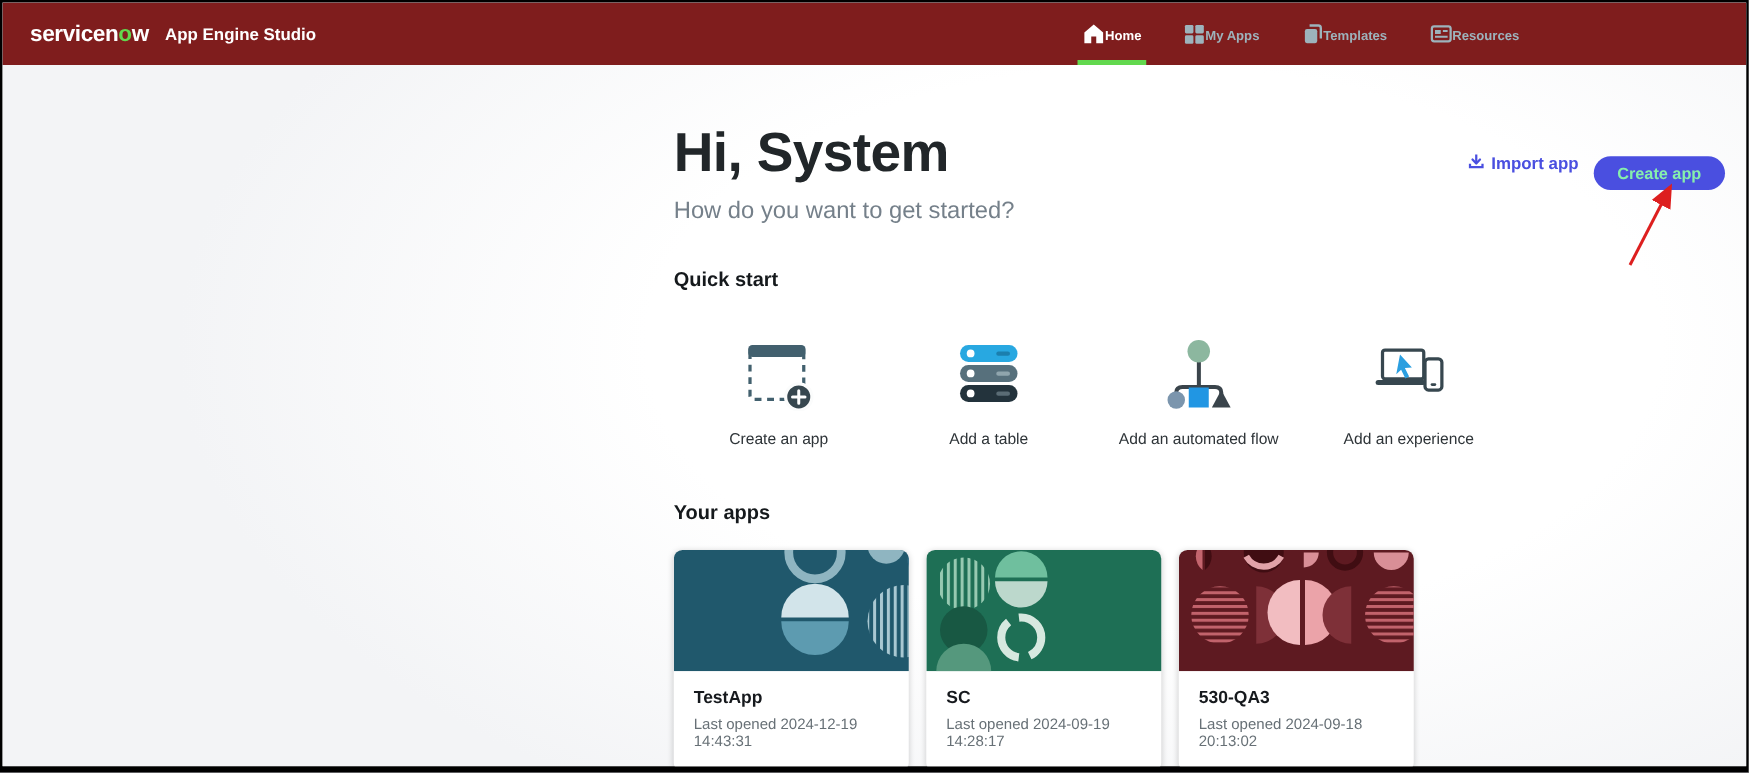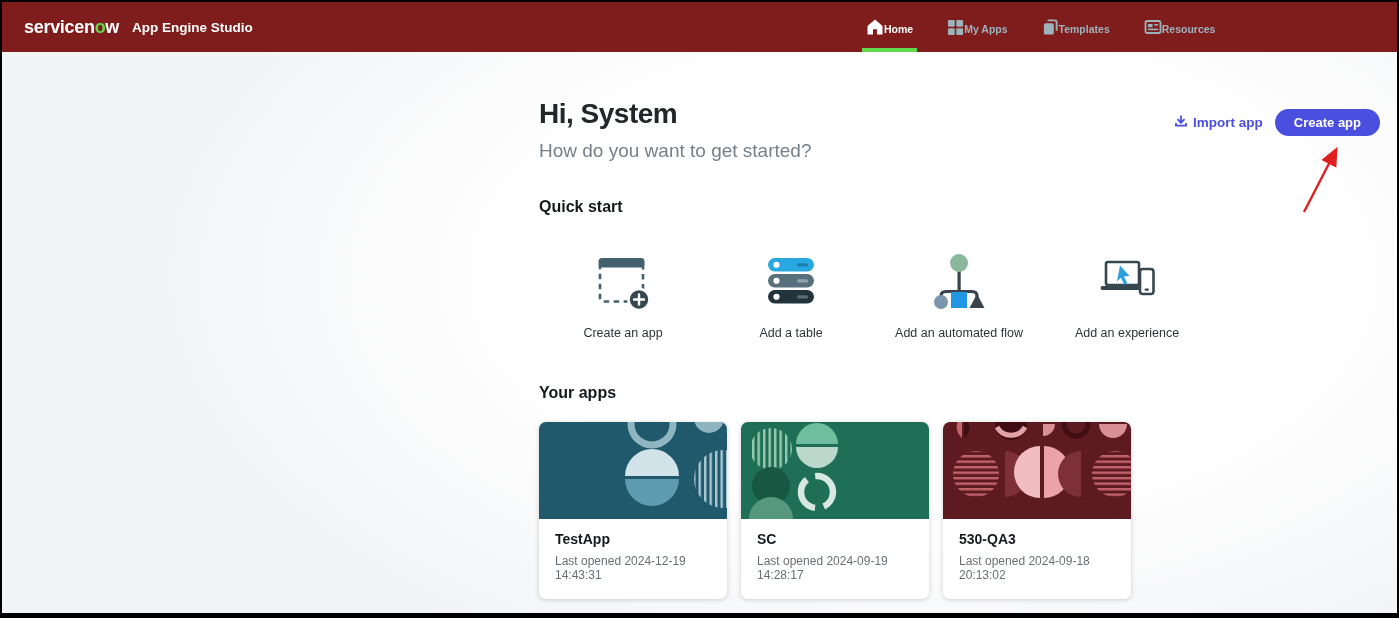--- a/index.html
+++ b/index.html
@@ -53,40 +53,40 @@
 
   
   .main {
     position: relative;
     height: 561px;
     background: radial-gradient(ellipse 780px 430px at 66% 40%, #ffffff 52%, #f3f4f6 100%);
   }
   .content { position: absolute; left: 537px; top: 0; right: 0; bottom: 0; }
 
   .greeting-title {
-    margin: 46px 0 0; font-size: 28px; font-weight: 700; color: #212629;
+    margin: 46px 0 0; font-size: 44px; font-weight: 700; color: #212629;
     letter-spacing: -0.5px;
   }
   .greeting-subtitle {
     margin: 10px 0 0; font-size: 19px; font-weight: 400; color: #75808a;
   }
 
   .actions {
     position: absolute; top: 57px; right: 17px;
     display: flex; align-items: center; gap: 6px;
   }
   .import-link {
     display: flex; align-items: center; gap: 5px;
     color: #4a4fe0; font-size: 13.5px; font-weight: 700; cursor: pointer;
     background: none; border: none; font-family: inherit;
   }
   .create-btn {
-    background: #4a4fe0; color: #ffffff; border: none; cursor: pointer;
+    background: #4a4fe0; color: #86efac; border: none; cursor: pointer;
     font-family: inherit; font-size: 13px; font-weight: 700;
-    padding: 6px 19px; border-radius: 15px;
+    padding: 6px 19px; border-radius: 15px; margin-top: 16px;
   }
 
   .annotation-arrow { position: absolute; left: 1295px; top: 90px; pointer-events: none; }
 
   .section-heading {
     margin: 0; font-size: 16px; font-weight: 700; color: #15191c;
   }
   .qs-heading { margin-top: 36px; }
   .apps-heading { margin-top: 44px; }
 

